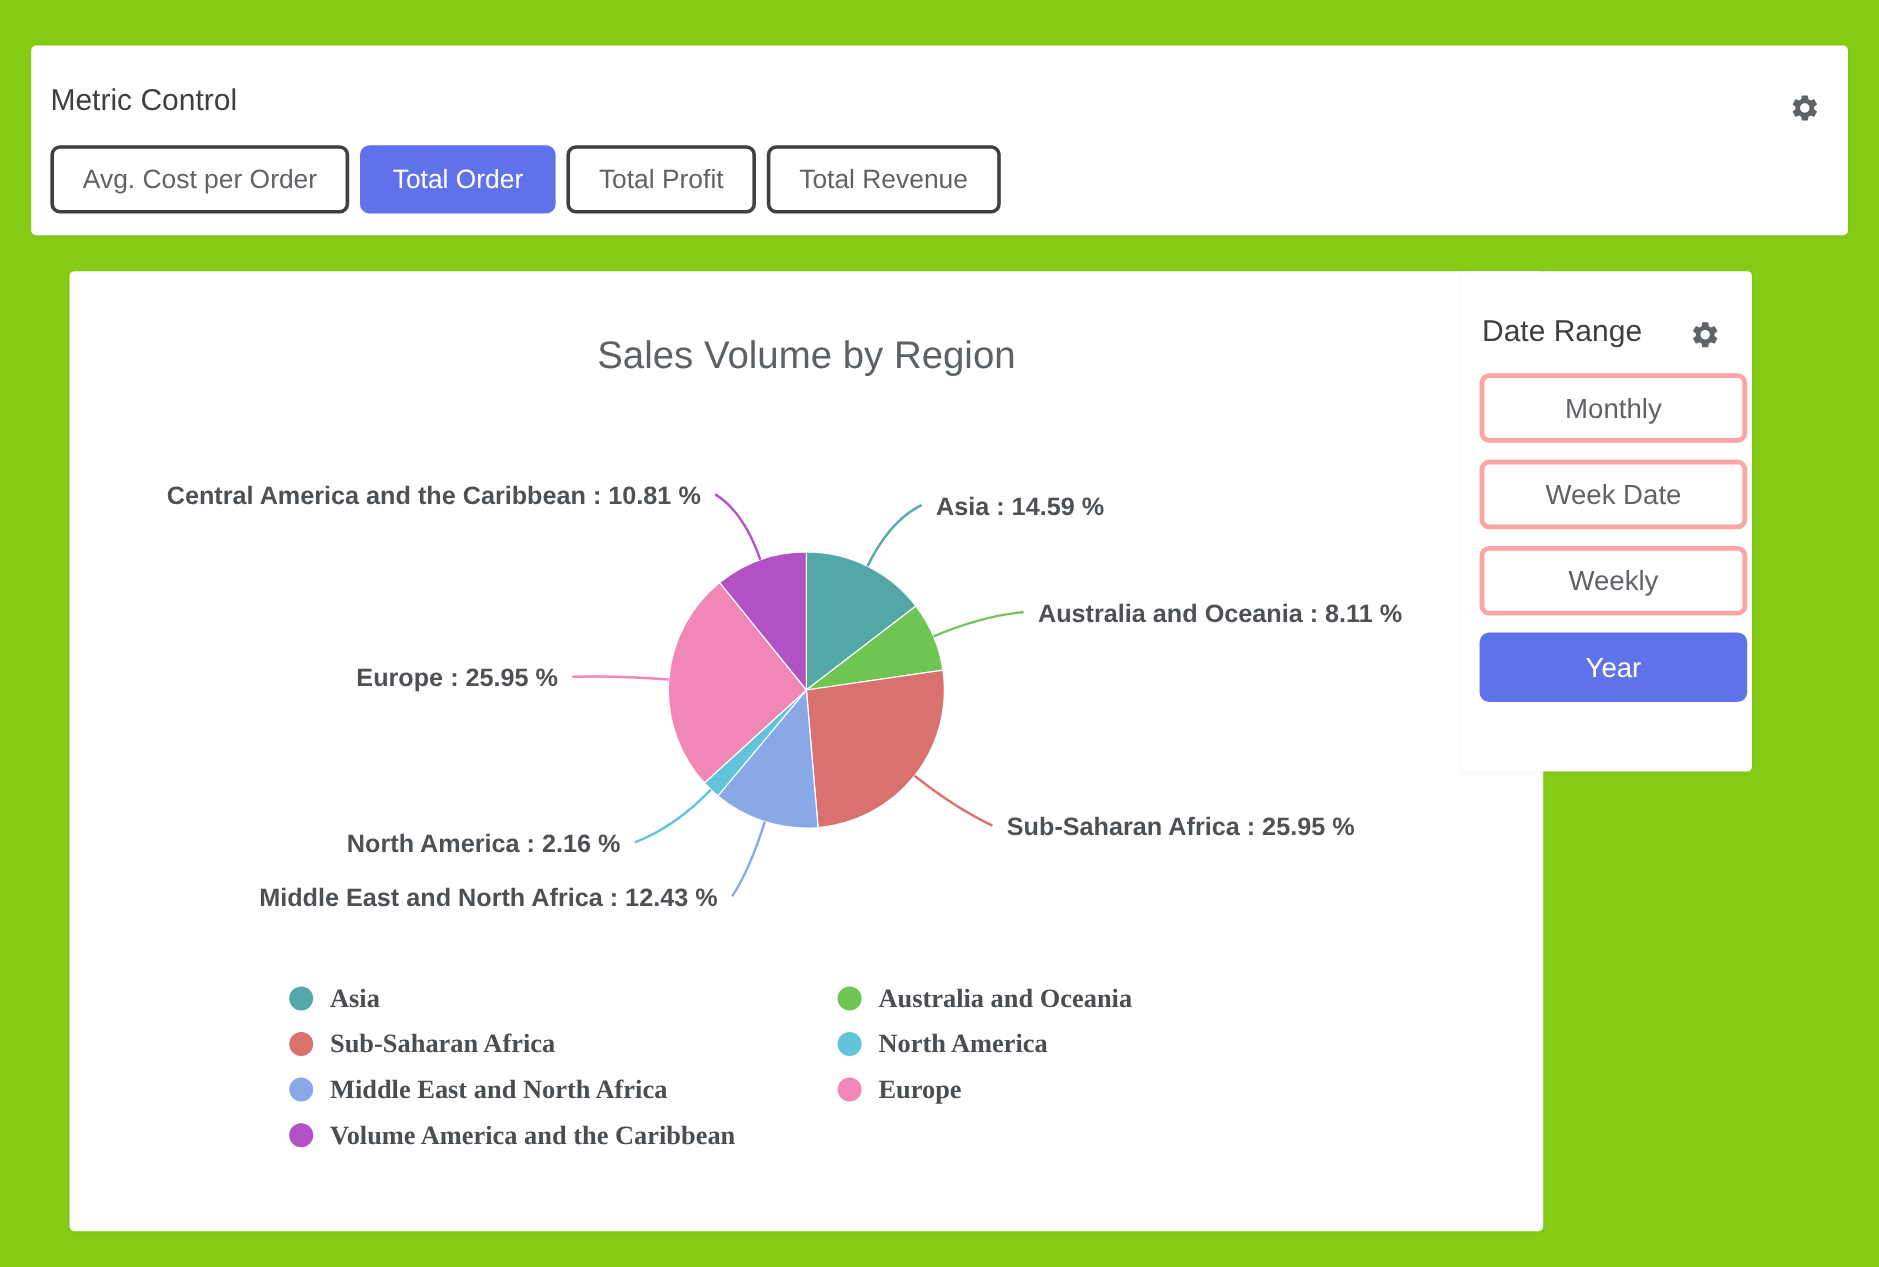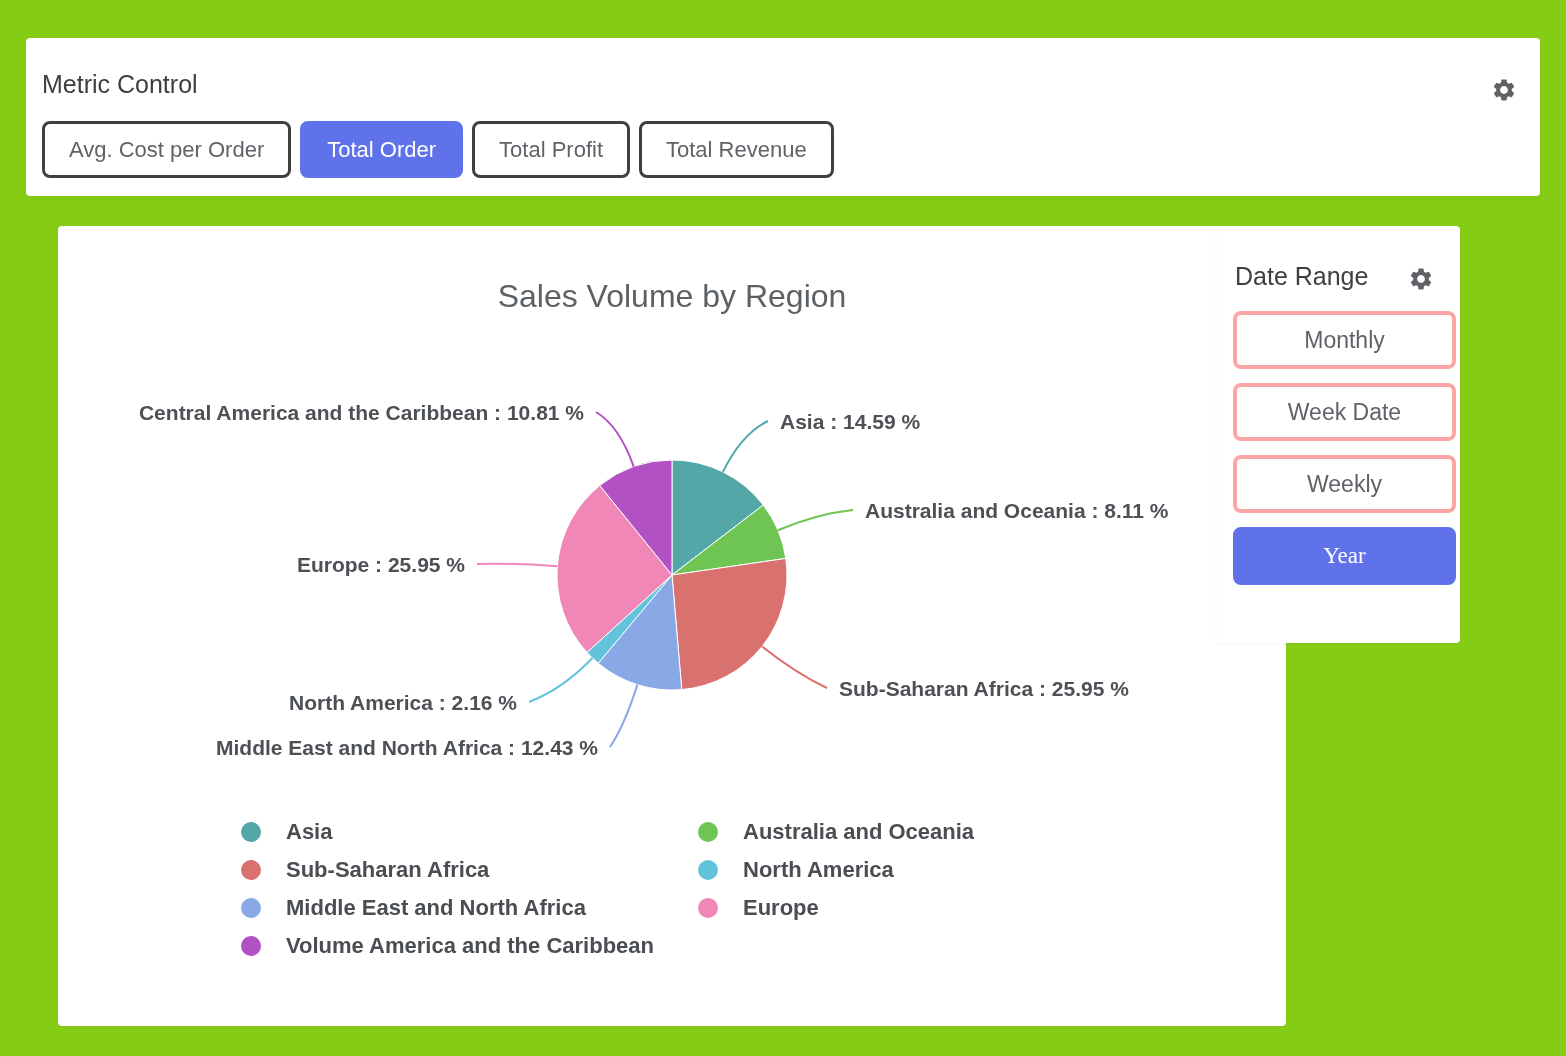--- a/index.html
+++ b/index.html
@@ -93,23 +93,24 @@
     position: absolute;
     left: 183px;
     top: 594px;
     display: grid;
     grid-template-columns: 457px auto;
     row-gap: 14px;
   }
   .legend-item {
     display: flex;
     align-items: center;
-    gap: 25px;
+    gap: 14px;
     height: 24px;
     cursor: pointer;
+    font-family: Liberation Serif, serif;
   }
   .legend-dot {
     width: 20px;
     height: 20px;
     border-radius: 50%;
     flex: 0 0 auto;
   }
   .legend-label {
     font-size: 22px;
     font-weight: 700;
@@ -134,21 +135,20 @@
     color: #5F6368;
     background: #FFFFFF;
     border: 4px solid #fca5a5;
     border-radius: 8px;
     cursor: pointer;
   }
   .date-btn.selected {
     background: var(--accent, #5F72E9);
     border-color: var(--accent, #5F72E9);
     color: #FFFFFF;
-    font-family: Liberation Serif, serif;
   }
 </style>
 </head>
 <body>
 
 <div class="page">
 
   <section class="card metric-card">
     <h1 class="section-title metric-title">Metric Control</h1>
     <span class="gear metric-gear"><svg viewBox="0 0 24 24">

